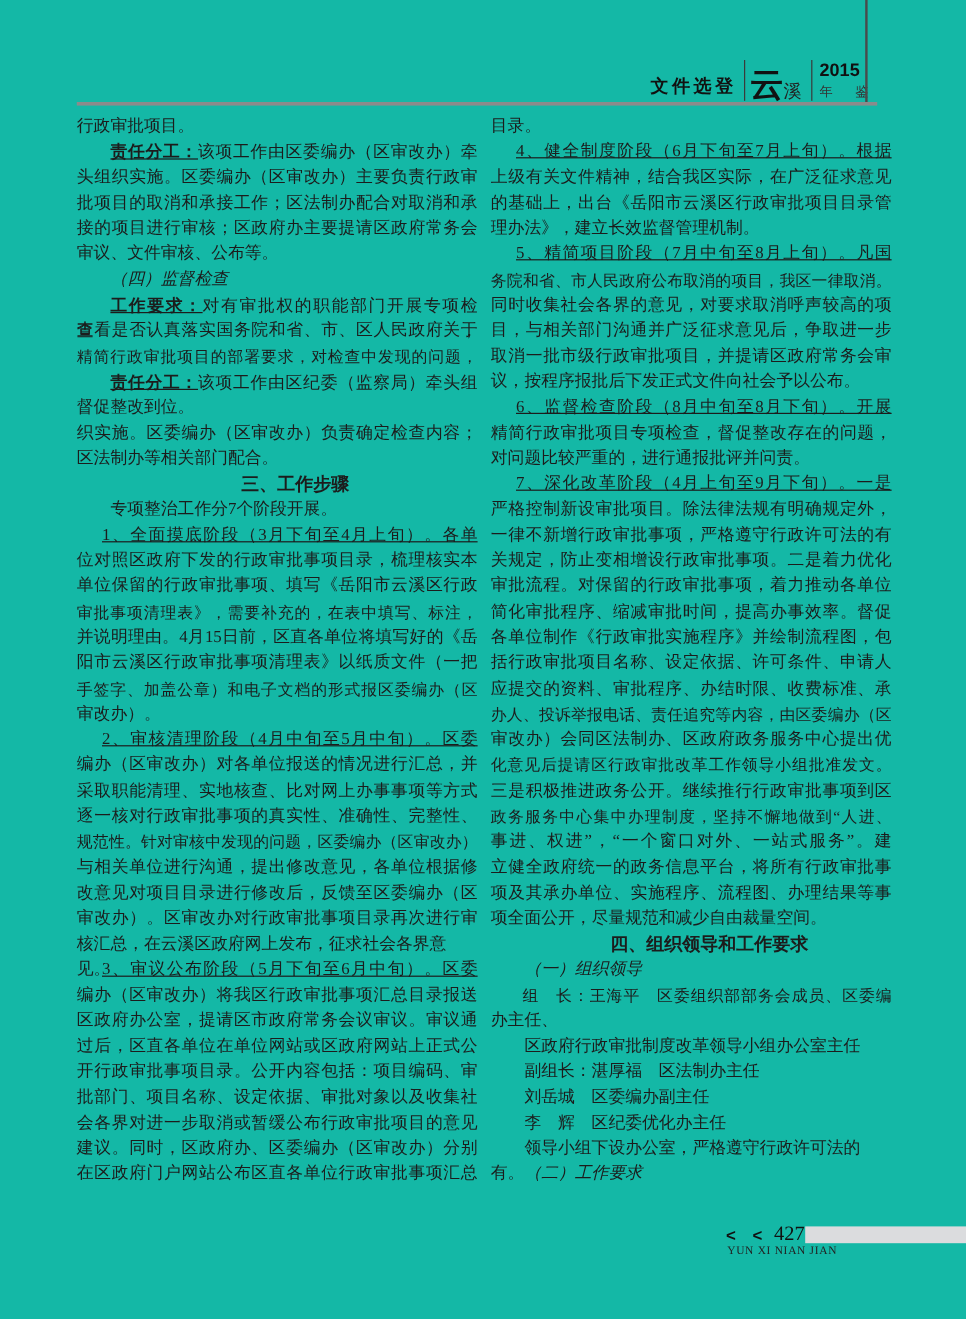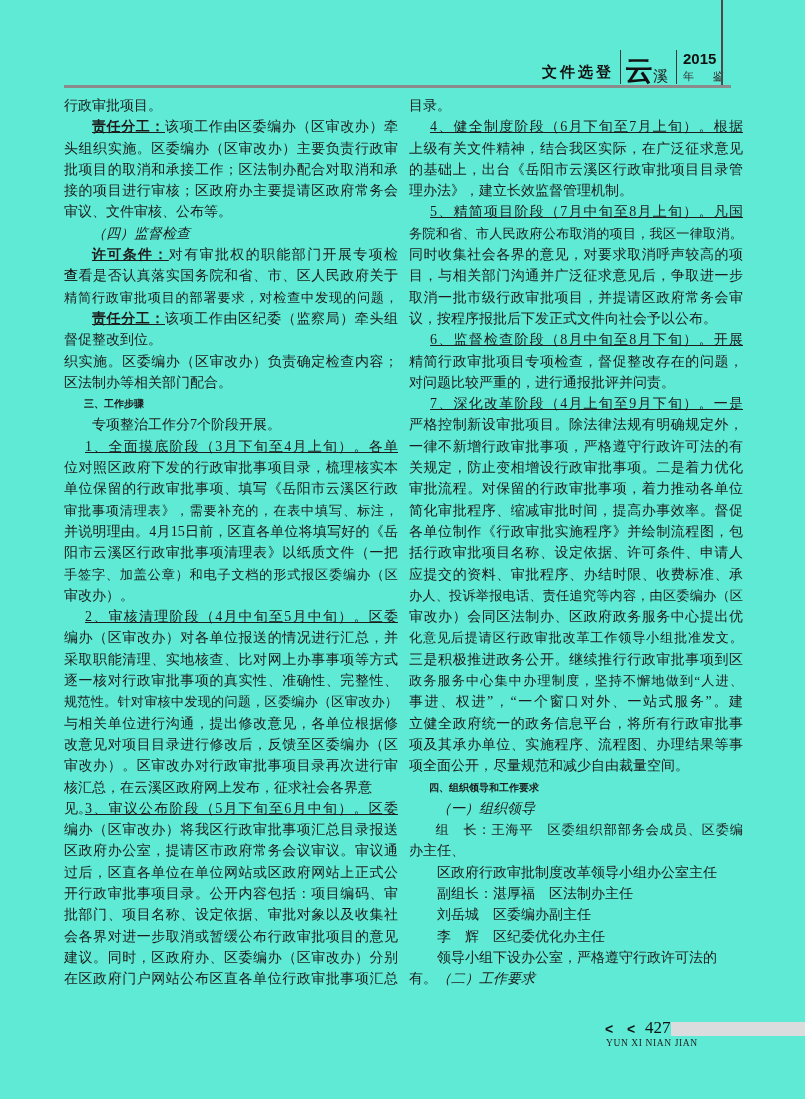--- a/index.html
+++ b/index.html
@@ -1,16 +1,16 @@
 <!DOCTYPE html>
 <html><head>
 <meta charset="utf-8">
 <style>
   html,body{margin:0;padding:0;background:#ffffff;}
-  .page{position:relative;width:805px;height:1099px;background:#5eead4;overflow:hidden;
+  .page{position:relative;width:805px;height:1099px;background:#14b8a6;overflow:hidden;
         font-family:"Liberation Serif","DejaVu Serif",serif;color:#1c1c1c;}
   
   .section-title{position:absolute;left:542px;top:63px;font-size:15px;font-weight:bold;
         letter-spacing:3px;font-family:"Liberation Sans","DejaVu Sans",sans-serif;color:#111;}
   .vrule{position:absolute;width:1px;background:#3a3a3a;}
   .v1{left:620px;top:50px;height:34px;}
   .v2{left:676px;top:50px;height:34px;}
   .v3{left:721px;top:0;height:86px;width:2px;background:#4a4a4a;}
   .brand-large{position:absolute;left:625px;top:52px;font-size:28px;font-weight:bold;color:#111;}
   .brand-small{position:absolute;left:653px;top:67px;font-size:15px;color:#222;}
@@ -20,21 +20,21 @@
   .hrule{position:absolute;left:64px;top:85px;width:667px;height:3px;background:#8b8b8b;}
   
   .col{position:absolute;top:95px;width:334px;font-size:14px;}
   .col-left{left:64px;}
   .col-right{left:409px;}
   .line{height:21.3px;line-height:21.3px;text-align:left;overflow:visible;}
   .line.j{text-align:justify;text-align-last:justify;}
   .line.i2{text-indent:2em;}
   .line.i1{text-indent:1.5em;text-decoration:underline;}
   .line.c{font-size:13.2px;}
-  .line.h{font-weight:bold;font-family:"Liberation Sans","DejaVu Sans",sans-serif;font-size:10px;}
+  .line.h{font-weight:bold;font-family:"Liberation Sans","DejaVu Sans",sans-serif;font-size:15px;text-align:center;}
   .line.k{font-style:italic;}
   .bp{font-weight:bold;font-family:"Liberation Sans","DejaVu Sans",sans-serif;text-decoration:underline;}
   
   .footer-marker{position:absolute;left:605px;top:1021px;font-size:14px;font-weight:bold;
         letter-spacing:5px;font-family:"Liberation Sans","DejaVu Sans",sans-serif;color:#111;}
   .footer-num{position:absolute;left:645px;top:1018px;font-size:17px;color:#111;}
   .footer-bar{position:absolute;left:671px;top:1022px;width:134px;height:14px;background:#dbdcde;}
   .footer-roman{position:absolute;left:606px;top:1038px;font-size:9.5px;letter-spacing:0.6px;color:#222;text-align:right;}
 </style>
 </head>
@@ -55,21 +55,21 @@
   </div>
 
   <div class="col col-left">
       <div class="line">行政审批项目。</div>
       <div class="line i2 j"><b class="bp">责任分工：</b>该项工作由区委编办（区审改办）牵</div>
       <div class="line j">头组织实施。区委编办（区审改办）主要负责行政审</div>
       <div class="line j">批项目的取消和承接工作；区法制办配合对取消和承</div>
       <div class="line j">接的项目进行审核；区政府办主要提请区政府常务会</div>
       <div class="line">审议、文件审核、公布等。</div>
       <div class="line i2 k">（四）监督检查</div>
-      <div class="line i2 j"><b class="bp">许可条件：</b>对有审批权的职能部门开展专项检查，</div>
+      <div class="line i2 j"><b class="bp">工作要求：</b>对有审批权的职能部门开展专项检查，</div>
       <div class="line j">查看是否认真落实国务院和省、市、区人民政府关于</div>
       <div class="line j c">精简行政审批项目的部署要求，对检查中发现的问题，</div>
       <div class="line i2 j"><b class="bp">责任分工：</b>该项工作由区纪委（监察局）牵头组</div>
       <div class="line">督促整改到位。</div>
       <div class="line j">织实施。区委编办（区审改办）负责确定检查内容；</div>
       <div class="line">区法制办等相关部门配合。</div>
       <div class="line i2 h">三、工作步骤</div>
       <div class="line i2">专项整治工作分7个阶段开展。</div>
       <div class="line i1 j">1、全面摸底阶段（3月下旬至4月上旬）。各单</div>
       <div class="line j">位对照区政府下发的行政审批事项目录，梳理核实本</div>

